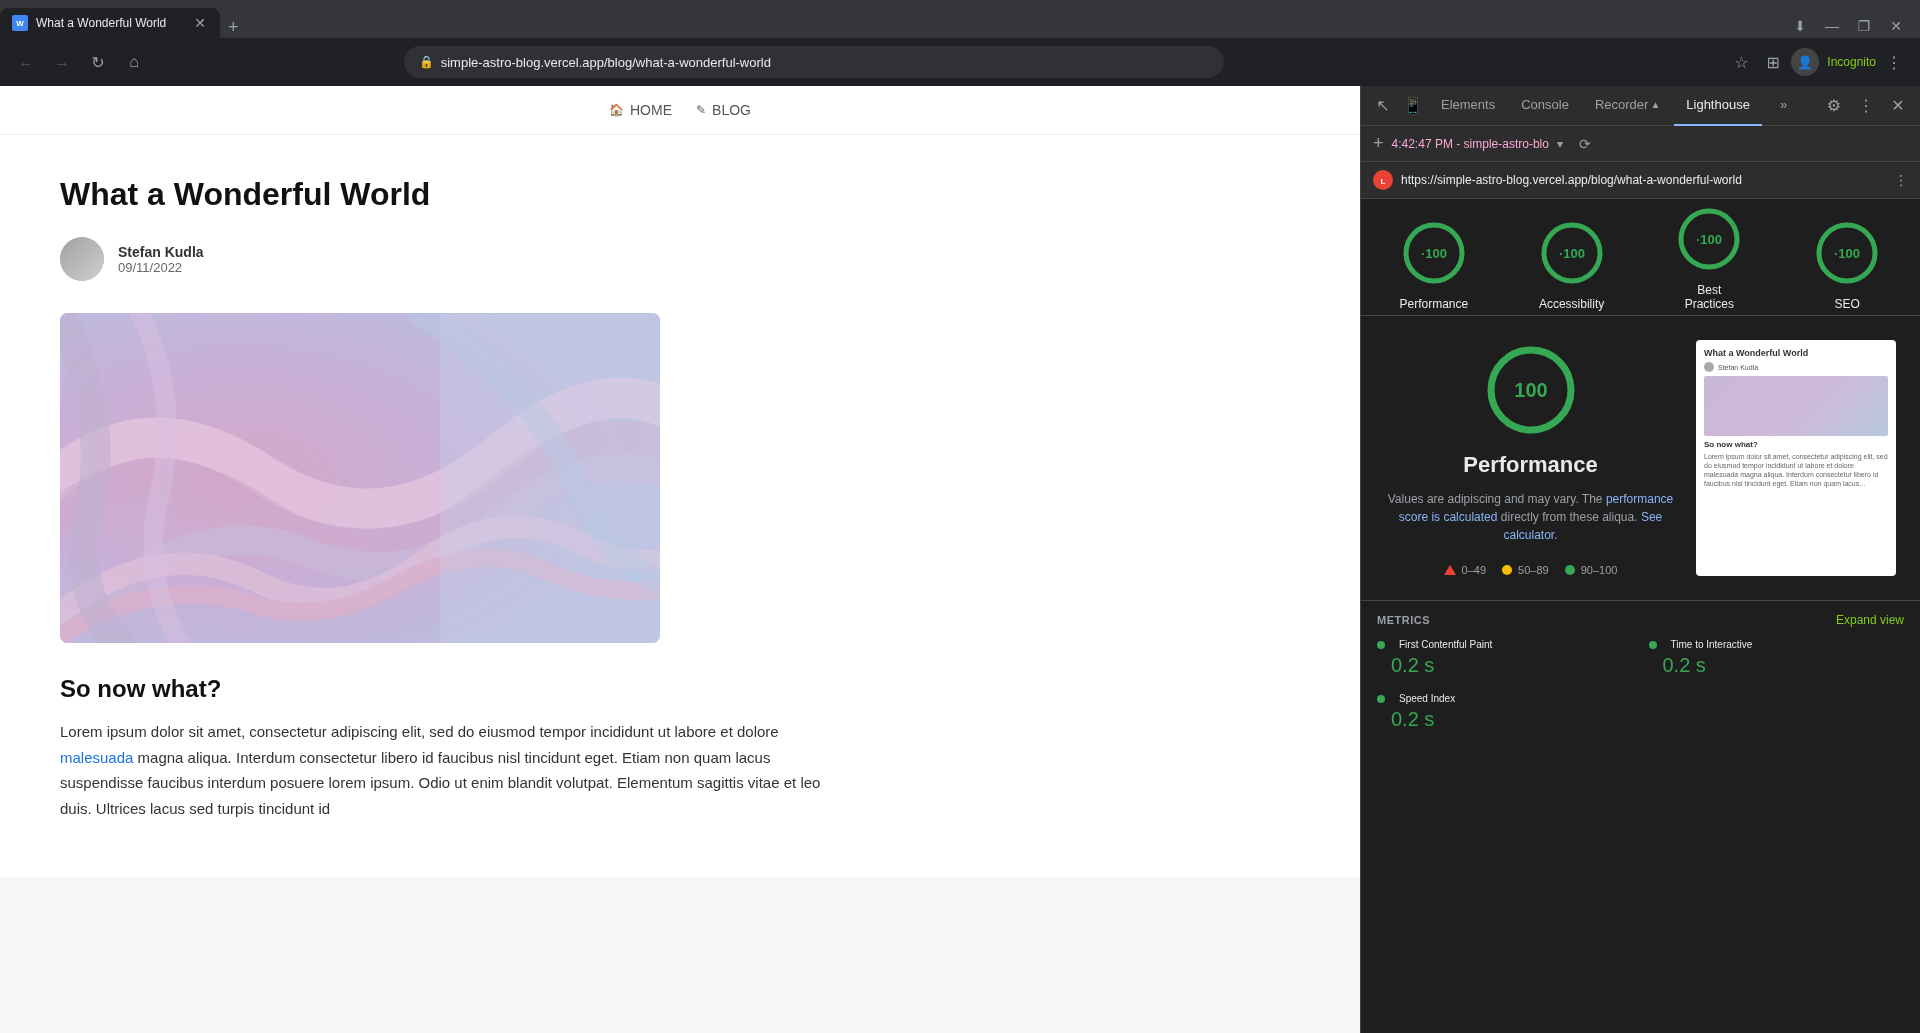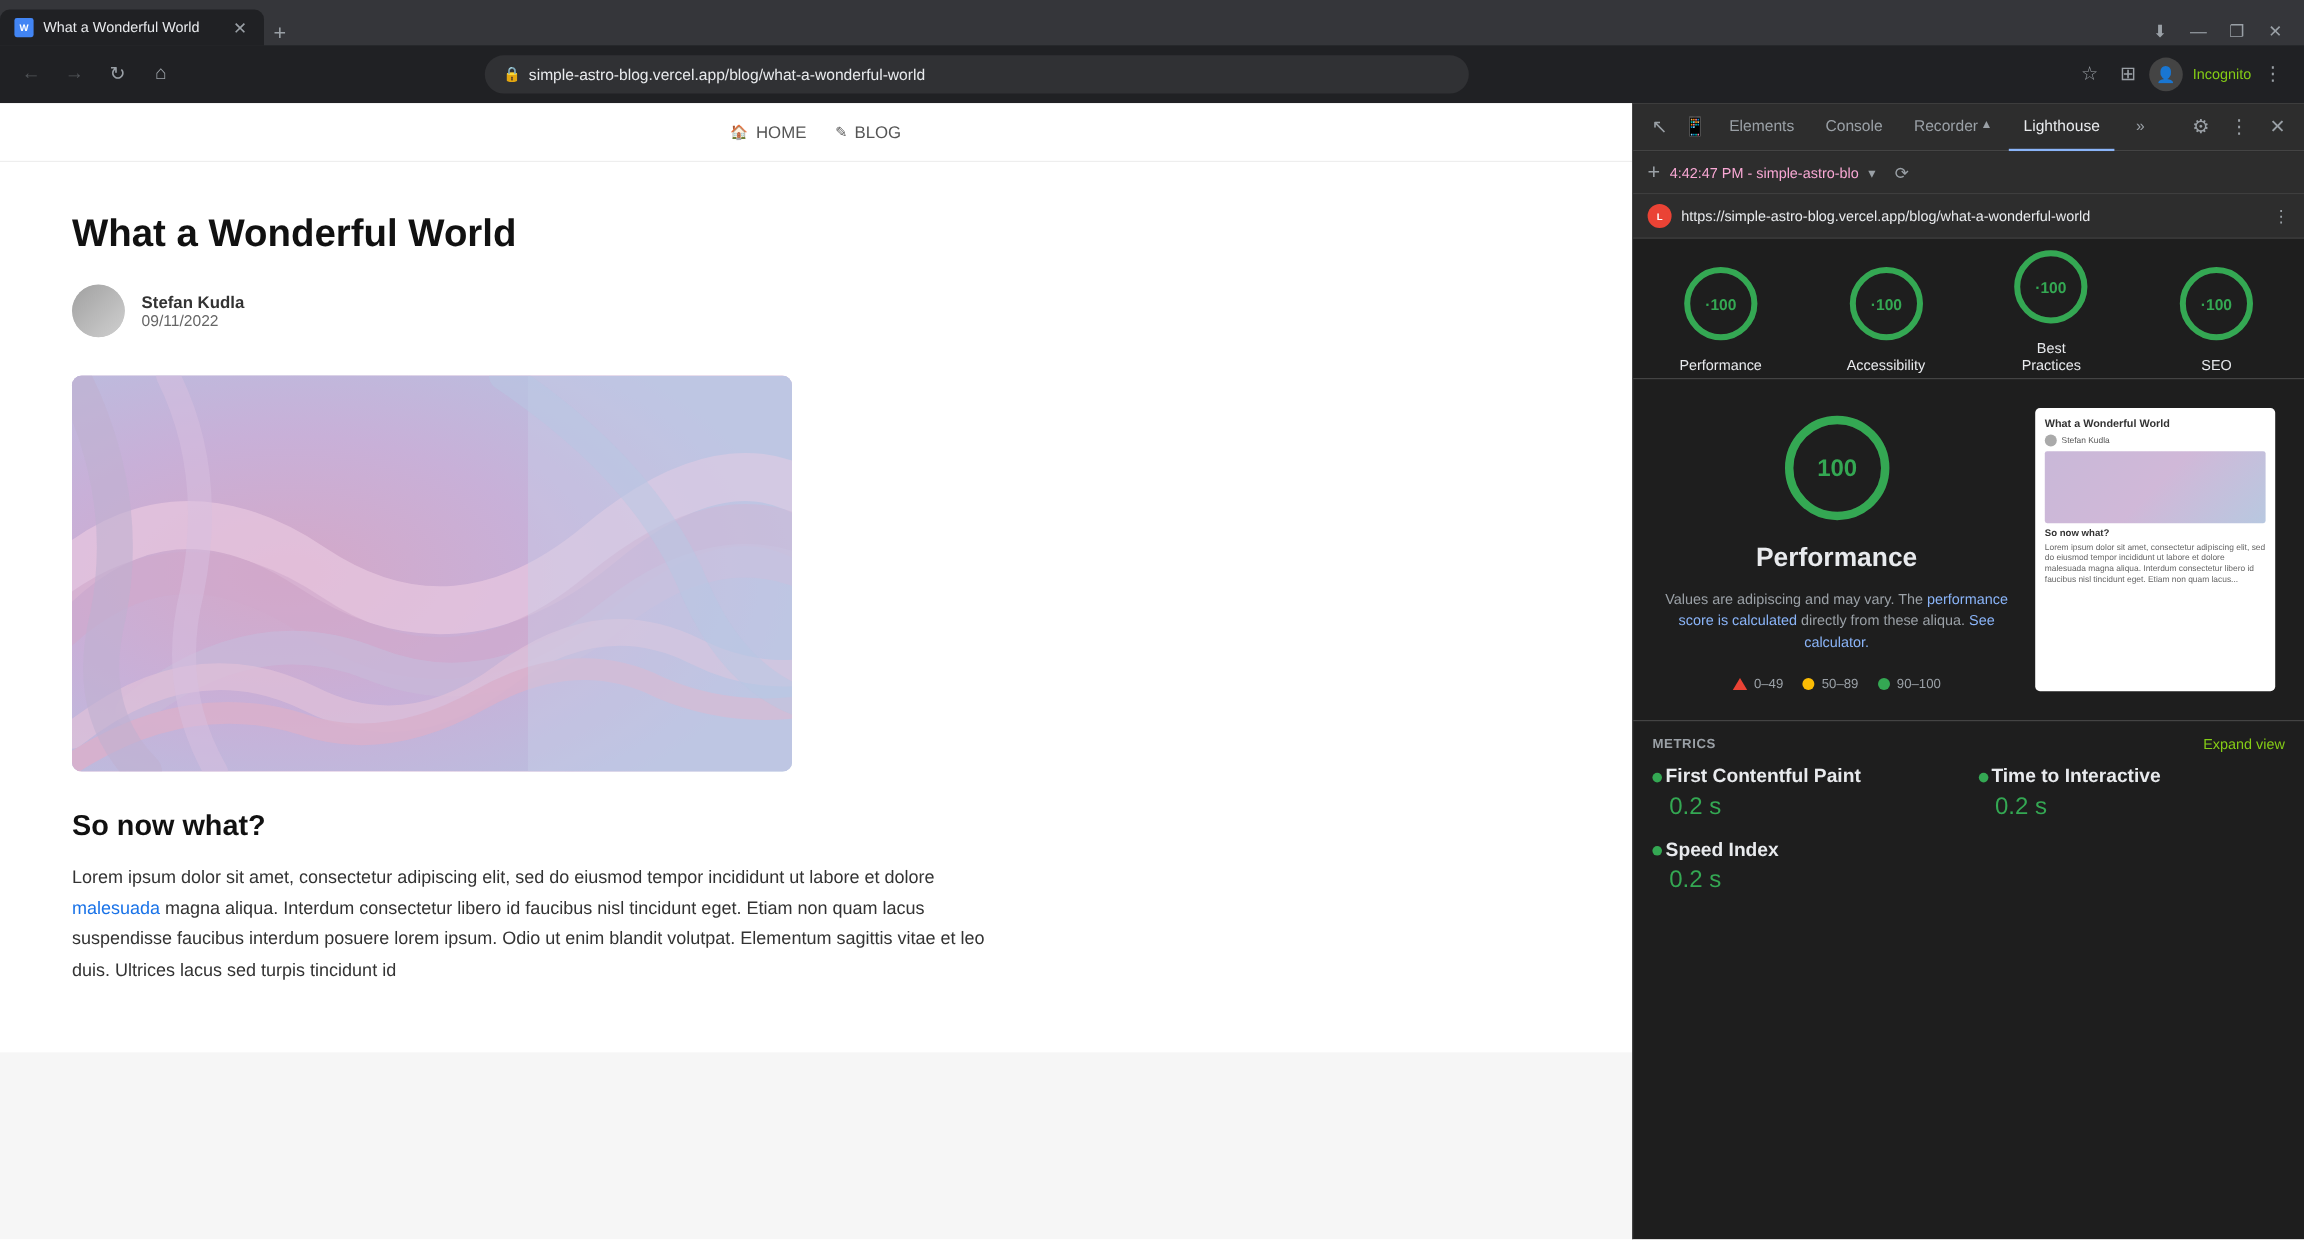--- a/index.html
+++ b/index.html
@@ -105,21 +105,21 @@
     .preview-img { width: 100%; height: 60px; background: linear-gradient(135deg, #c9b8d8, #d0b8d8, #b8c8e0); border-radius: 2px; margin: 4px 0; }
     .preview-subtitle { font-weight: bold; font-size: 8px; margin-bottom: 3px; }
     .preview-text { font-size: 7px; color: #666; line-height: 1.3; }
 
     .metrics-section { padding: 0 16px 16px; }
     .metrics-header { display: flex; justify-content: space-between; align-items: center; padding: 12px 0; }
     .metrics-title { color: #9aa0a6; font-size: 11px; letter-spacing: 0.5px; font-weight: 700; }
     .expand-view { color: #84cc16; font-size: 12px; cursor: pointer; }
     .metrics-grid { display: grid; grid-template-columns: 1fr 1fr; gap: 16px; }
     .metric-item { display: flex; flex-direction: column; gap: 4px; }
-    .metric-label { display: flex; align-items: center; gap: 3px; font-size: 16px; color: #e8eaed; font-weight: bold; }
+    .metric-label { display: flex; align-items: center; gap: 14px; font-size: 10px; color: #e8eaed; }
     .metric-dot { width: 8px; height: 8px; border-radius: 50%; background: #34a853; flex-shrink: 0; }
     .metric-value { font-size: 20px; color: #34a853; font-weight: 300; padding-left: 14px; }
 
     
     ::-webkit-scrollbar { width: 8px; }
     ::-webkit-scrollbar-track { background: #f1f1f1; }
     ::-webkit-scrollbar-thumb { background: #c1c1c1; border-radius: 4px; }
     .circle-text-sm { font-size: 13px; font-weight: 700; fill: #34a853; }
   </style>
 </head>

